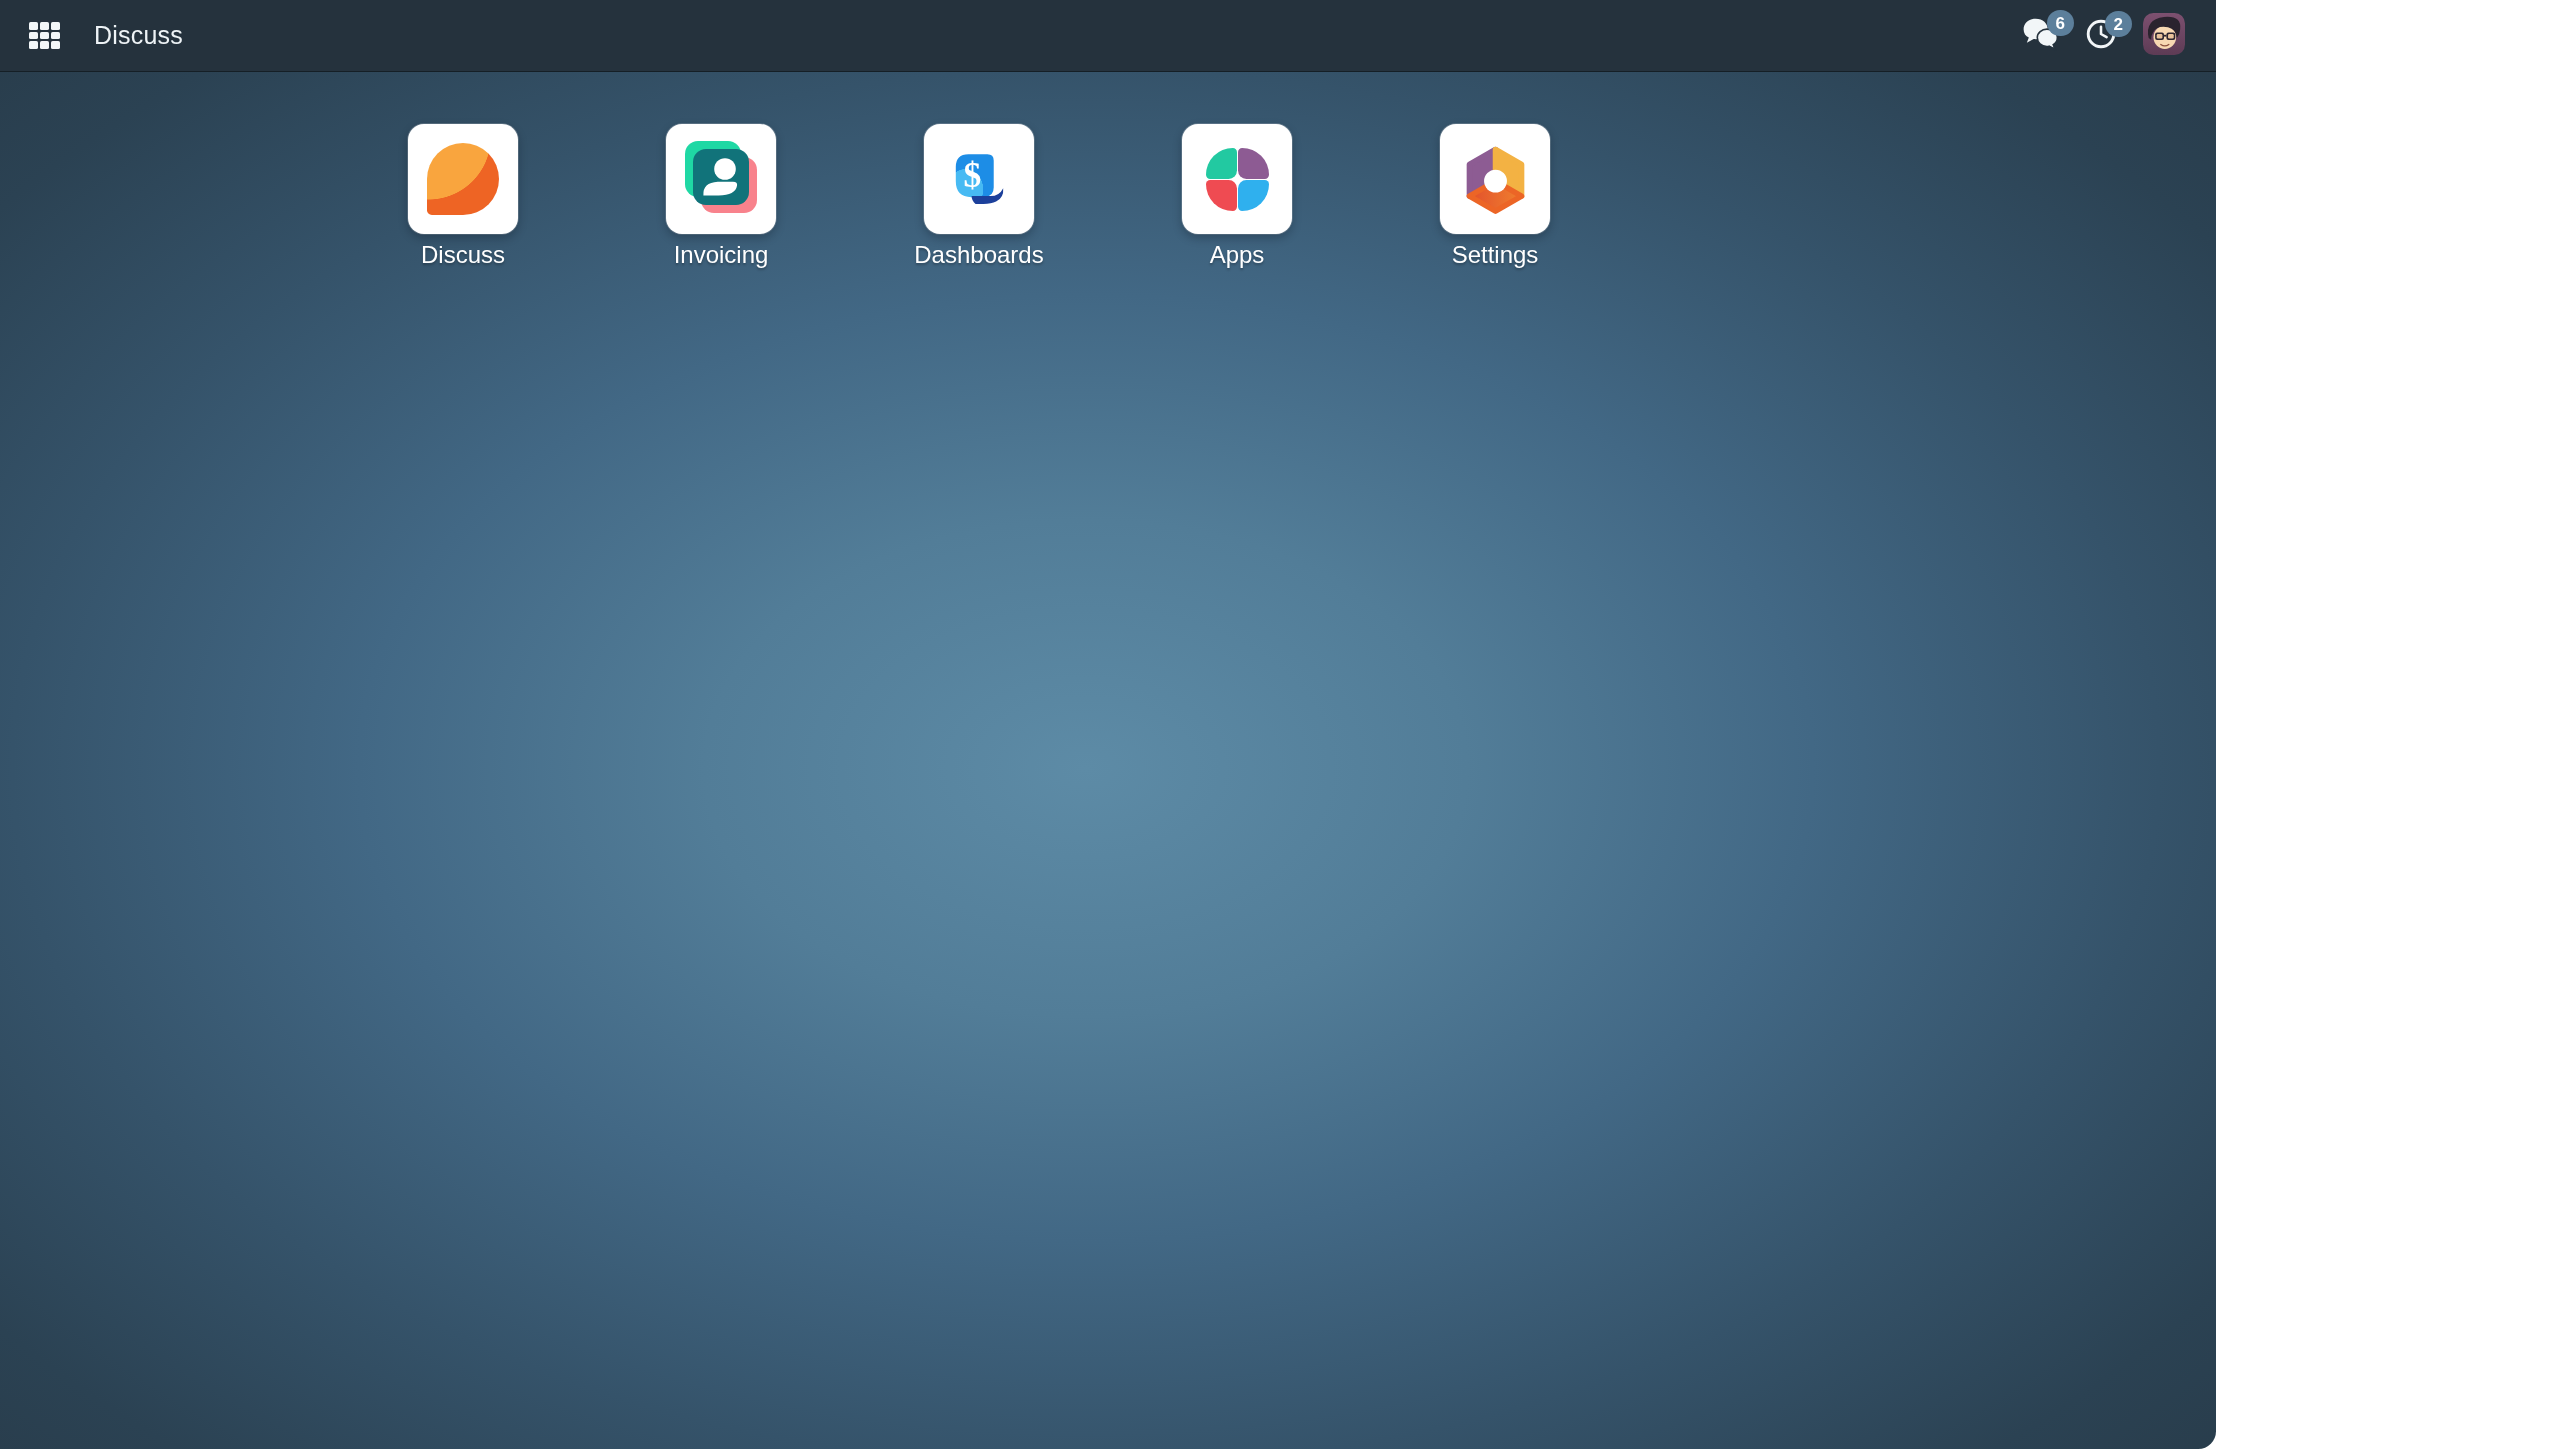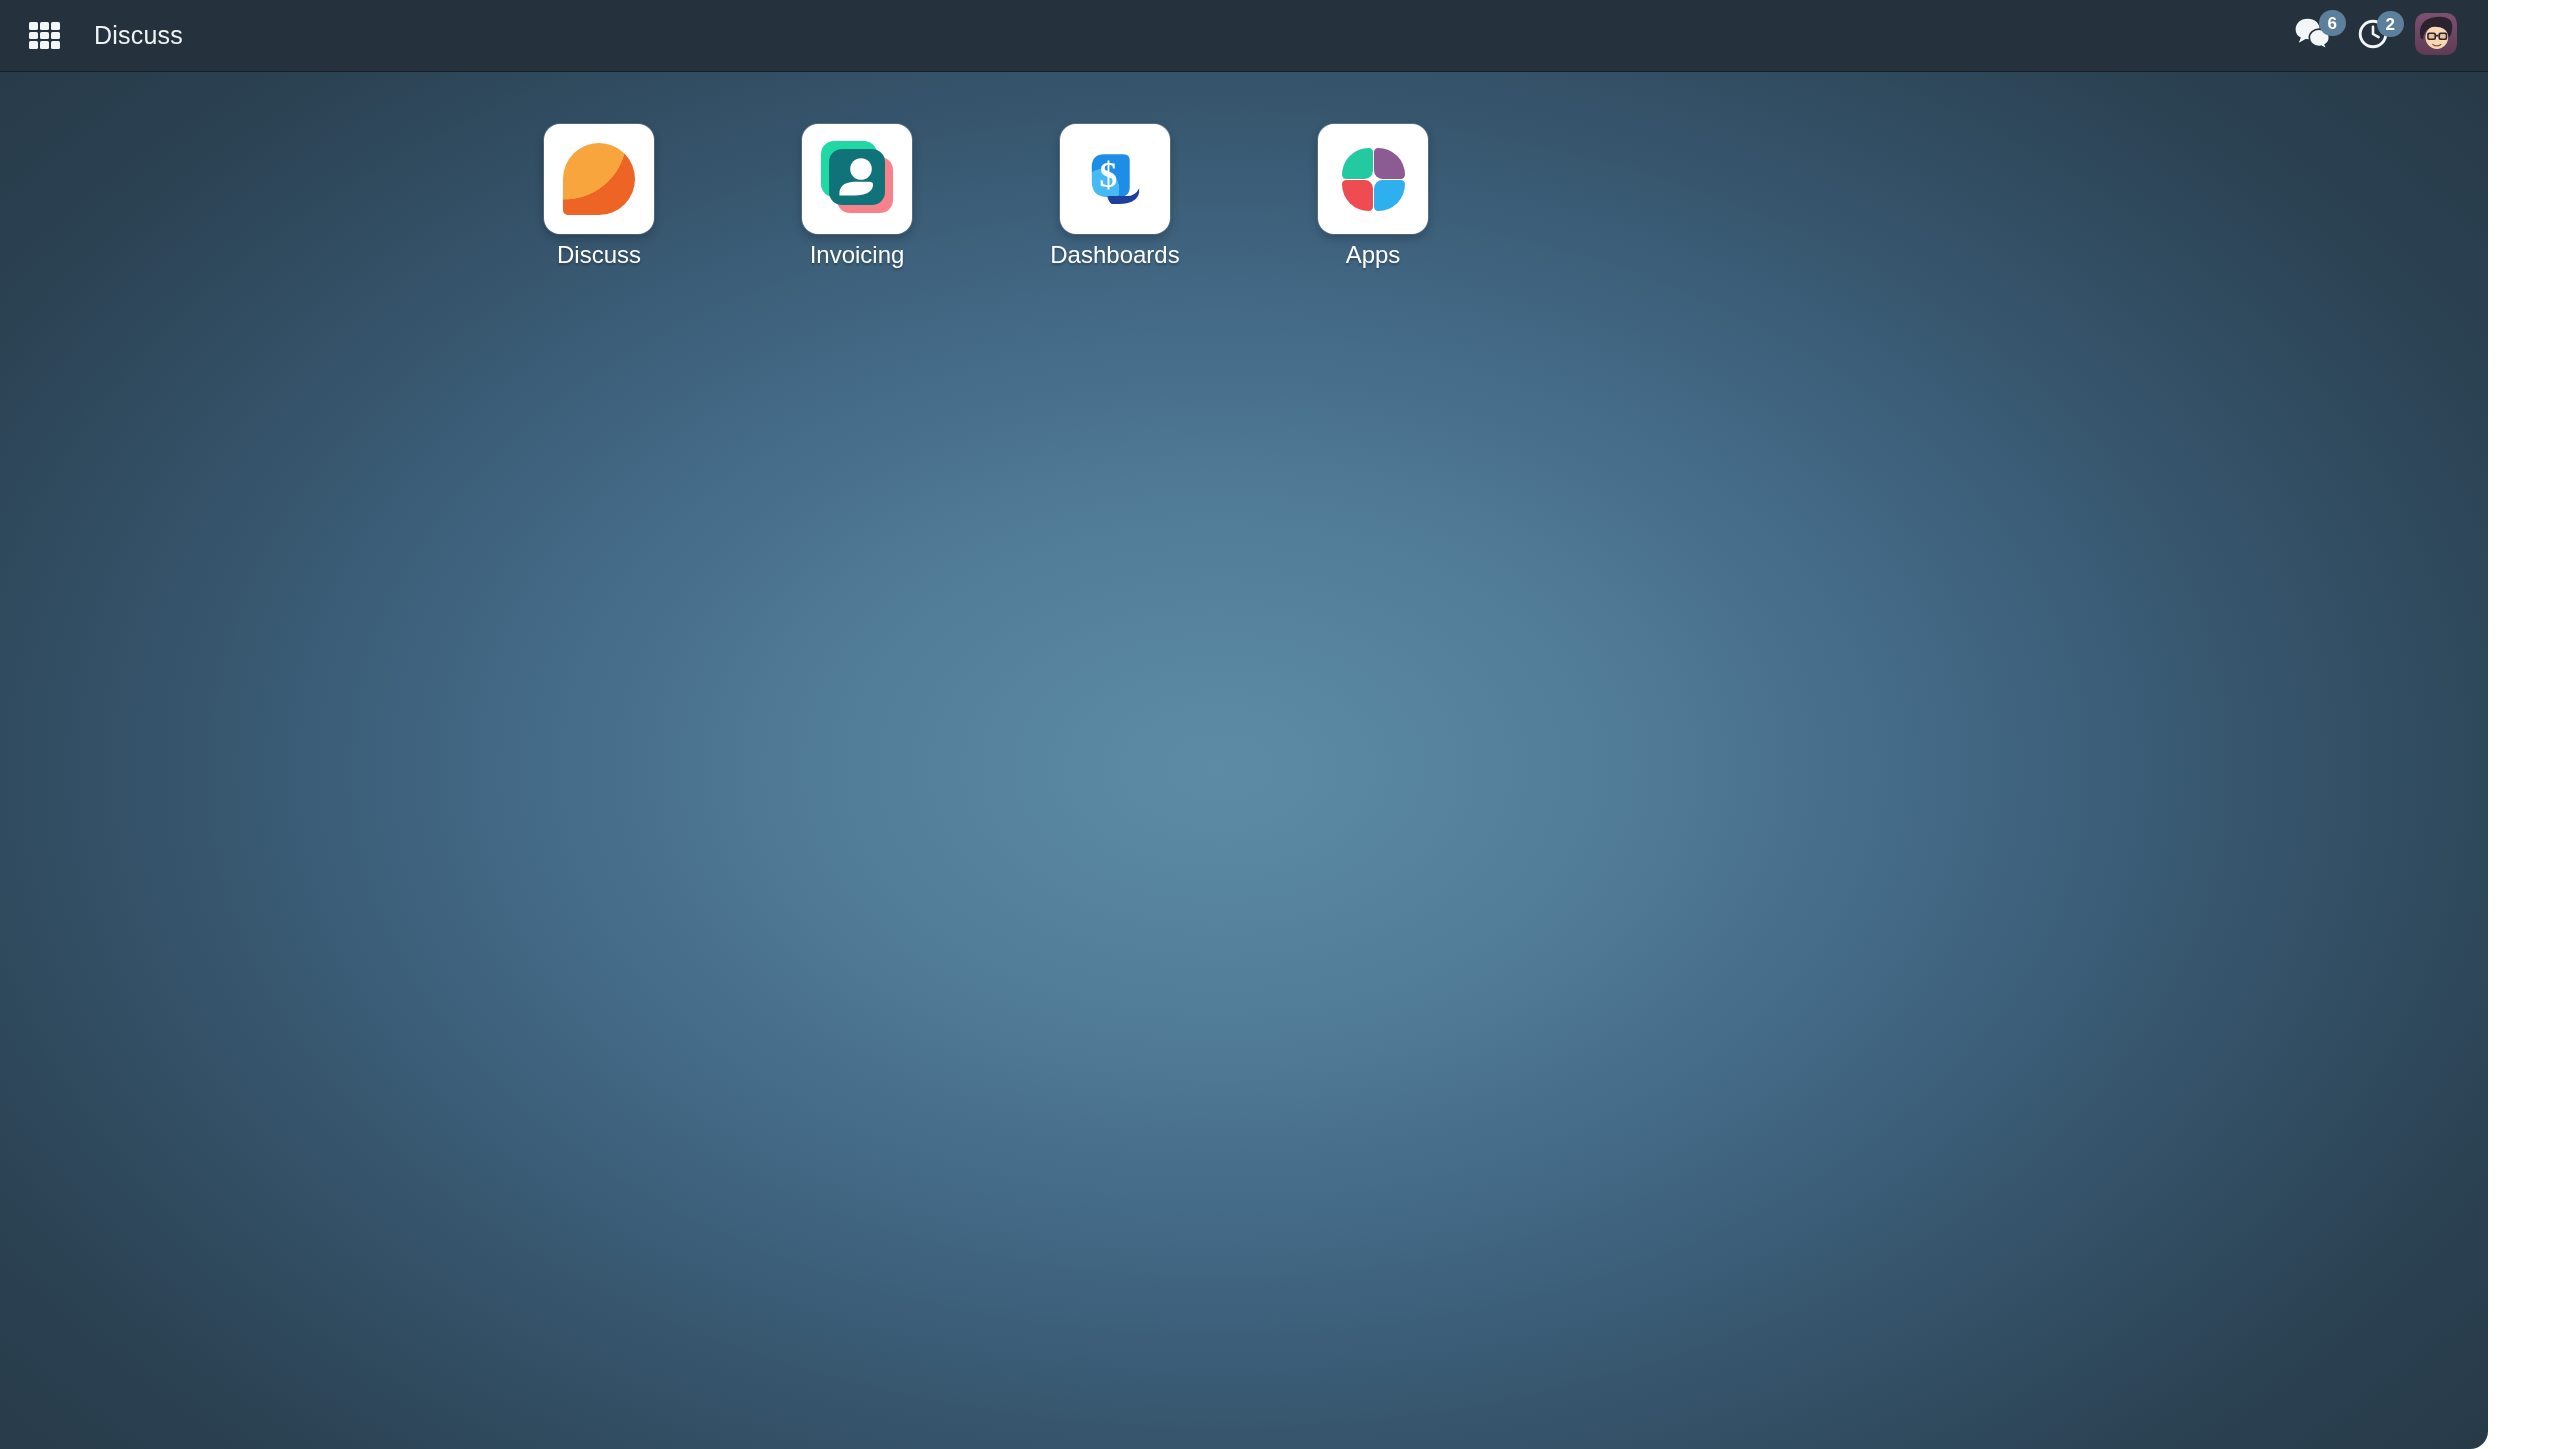--- a/index.html
+++ b/index.html
@@ -1,20 +1,20 @@
 <!DOCTYPE html>
 <html style="font-size:13px"><head>
 <meta charset="utf-8">
 <style>
   html,body{margin:0;padding:0;background:#ffffff;}
   *{box-sizing:border-box;}
   body{font-family:"Liberation Sans", sans-serif; -webkit-font-smoothing:antialiased;}
 
   .screen{
-    position:relative;width:2488px;height:1449px;overflow:hidden;
+    position:relative;width:2216px;height:1449px;overflow:hidden;
     border-radius:0 0 17.7px 0;
     background:
       radial-gradient(ellipse 1731px 1127px at 49% 53%,
         #5d8ba6 0%, #527d98 22%, #426885 42%, #35536a 62%, #2b4253 80%, #263744 100%);
   }
 
   
   .topbar{
     position:relative;height:72px;display:flex;align-items:center;
     background:#25323d;border-bottom:1.6px solid #151f26;
@@ -195,17 +195,34 @@
           <div class="logo">
             <div class="a-q a-tl"></div>
               <div class="a-q a-tr"></div>
             <div class="a-q a-bl"></div>
               <div class="a-q a-br"></div>
           </div>
         </div>
         <div class="app-label">Apps</div>
       </a>
 
+      <a class="app">
+        <div class="tile">
+          <svg class="logo" width="79" height="79" viewBox="0 0 100 100">
+            <defs>
+                <linearGradient id="gSet" x1="0" y1="0" x2="1" y2="0">
+              <stop offset="0" stop-color="#e2502c"></stop>
+                  <stop offset="1" stop-color="#f0802e"></stop>
+            </linearGradient>
+              </defs>
+            <path d="M50 12 L17 31 L17 71 L50 52 Z" fill="#8d5c93" stroke="#8d5c93" stroke-width="7" stroke-linejoin="round"></path>
+            <path d="M50 12 L83 31 L83 71 L50 52 Z" fill="#f3b243" stroke="#f3b243" stroke-width="7" stroke-linejoin="round"></path>
+            <path d="M17 71 L50 90 L83 71 L50 52 Z" fill="url(#gSet)" stroke="#ec6526" stroke-width="7" stroke-linejoin="round"></path>
+            <circle cx="50" cy="52" r="14.5" fill="#ffffff"></circle>
+          </svg>
+        </div>
+        <div class="app-label">Settings</div>
+      </a>
 
     </div>
   </main>
 </div>
 
 
 </body></html>

